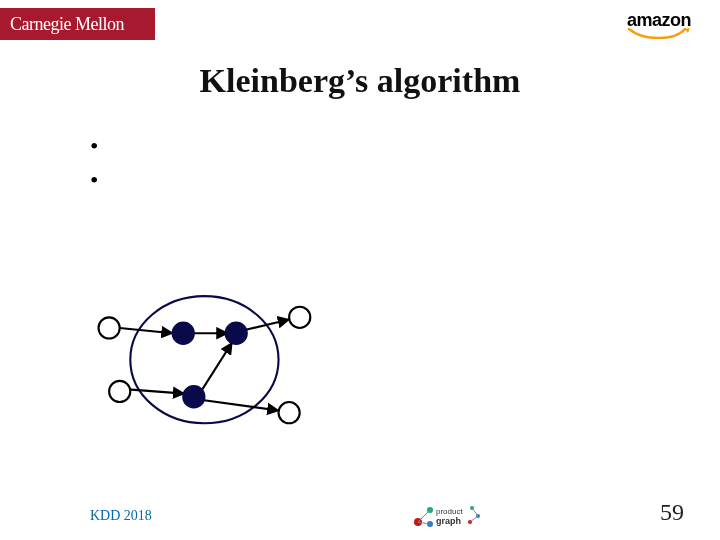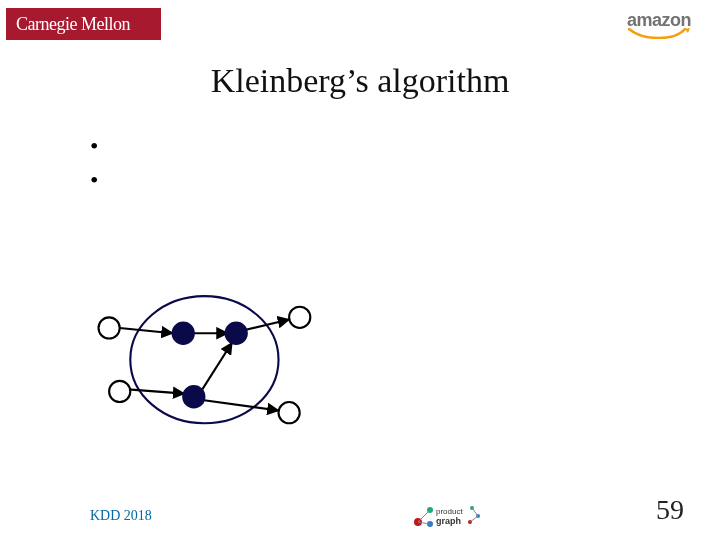--- a/index.html
+++ b/index.html
@@ -7,21 +7,21 @@
     width: 720px;
     height: 540px;
     background: #ffffff;
     font-family: "Times New Roman", Times, serif;
     position: relative;
     overflow: hidden;
   }
   .cmu-badge {
     position: absolute;
     top: 8px;
-    left: 6px;
+    left: 0;
     width: 155px;
     height: 32px;
     background: #a6192e;
     color: #fff;
     font-family: Georgia, "Times New Roman", serif;
     font-size: 18px;
     line-height: 32px;
     padding-left: 10px;
     letter-spacing: -0.5px;
   }
@@ -30,35 +30,35 @@
     top: 10px;
     right: 16px;
     width: 90px;
     height: 28px;
     text-align: center;
   }
   .amazon-text {
     font-family: Arial, Helvetica, sans-serif;
     font-weight: 700;
     font-size: 18px;
-    color: #737373;
+    color: #000000;
     letter-spacing: -0.5px;
   }
   .amazon-swoosh {
     display: block;
     margin: -4px auto 0 auto;
   }
   .slide-title {
     position: absolute;
     top: 62px;
     left: 0;
     width: 720px;
     text-align: center;
     font-size: 34px;
-    font-weight: 400;
+    font-weight: 700;
     color: #111;
   }
   .bullets {
     position: absolute;
     top: 130px;
     left: 90px;
     width: 560px;
     font-size: 24px;
     color: #111;
     line-height: 1.35;
@@ -76,21 +76,21 @@
     position: absolute;
     bottom: 16px;
     left: 90px;
     font-size: 14px;
     color: #0369a1;
   }
   .footer-right {
     position: absolute;
     bottom: 14px;
     right: 36px;
-    font-size: 28px;
+    font-size: 24px;
     color: #222;
   }
   .footer-logo {
     position: absolute;
     bottom: 10px;
     left: 410px;
     width: 74px;
     height: 30px;
   }
 </style>

